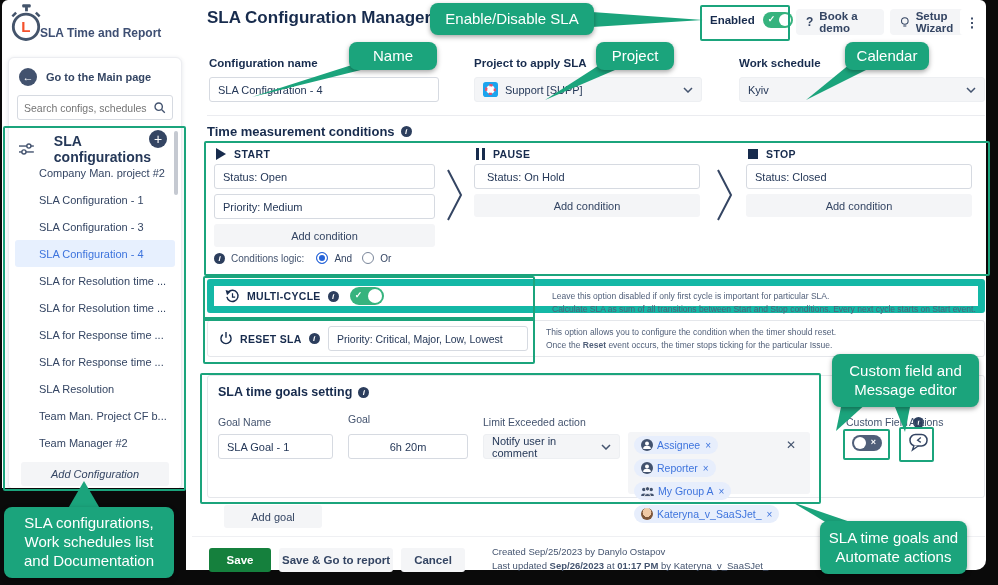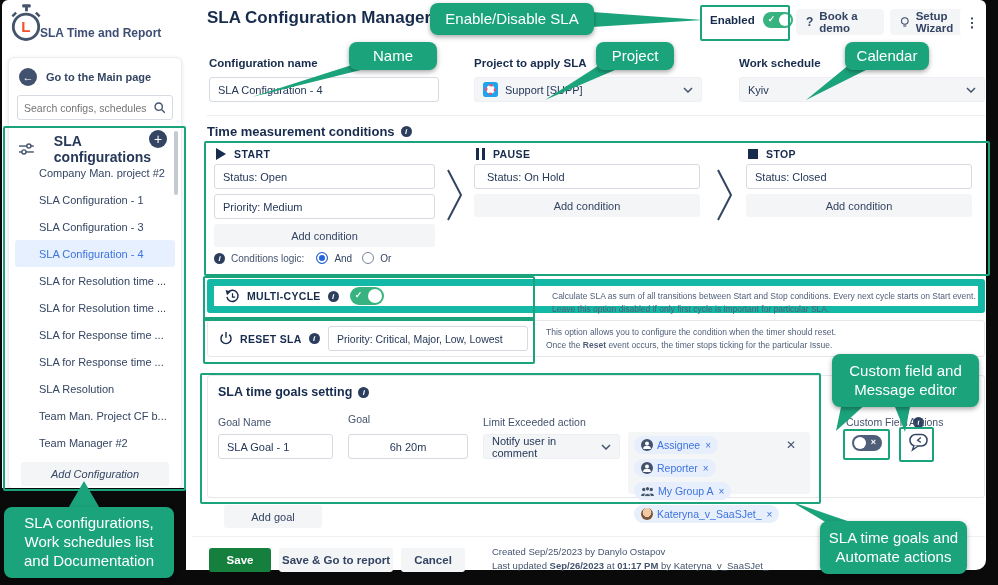--- a/index.html
+++ b/index.html
@@ -209,22 +209,22 @@
         <polyline points="8,4.6 8,8.6 10.8,8.6" fill="none" stroke="#172B4D" stroke-width="1.3"></polyline>
       </svg>
       <span style="font-size:10.5px;font-weight:bold;color:#172B4D;letter-spacing:.3px;">MULTI-CYCLE</span>
       <span class="info">i</span>
       <div class="toggle-on" style="width:34px;height:18px;margin-left:4px;">
         <span class="tick" style="top:2.5px;">✓</span>
         <span class="knob" style="width:14px;height:14px;"></span>
       </div>
     </div>
     <div class="desc" style="position:absolute;left:338px;top:4px;width:430px;">
+      <div>Leave this option disabled if only first cycle is important for particular SLA.</div>
       <div>Calculate SLA as sum of all transitions between Start and Stop conditions. Every next cycle starts on Start event.</div>
-      <div>Leave this option disabled if only first cycle is important for particular SLA.</div>
     </div>
   </div>
 
   <div class="abs" style="left:205px;top:320px;width:778px;height:37px;border:1px solid #E5E7EB;border-radius:3px;box-sizing:border-box;">
     <div style="position:absolute;left:11px;top:0;height:100%;display:flex;align-items:center;gap:7px;">
       <svg width="14" height="15" viewBox="0 0 16 16">
         <path d="M4.3 3.6 A5.8 5.8 0 1 0 11.7 3.6" fill="none" stroke="#172B4D" stroke-width="1.6"></path>
         <line x1="8" y1="0.5" x2="8" y2="7" stroke="#172B4D" stroke-width="1.6"></line>
       </svg>
       <span style="font-size:10.5px;font-weight:bold;color:#172B4D;letter-spacing:.3px;">RESET SLA</span>

